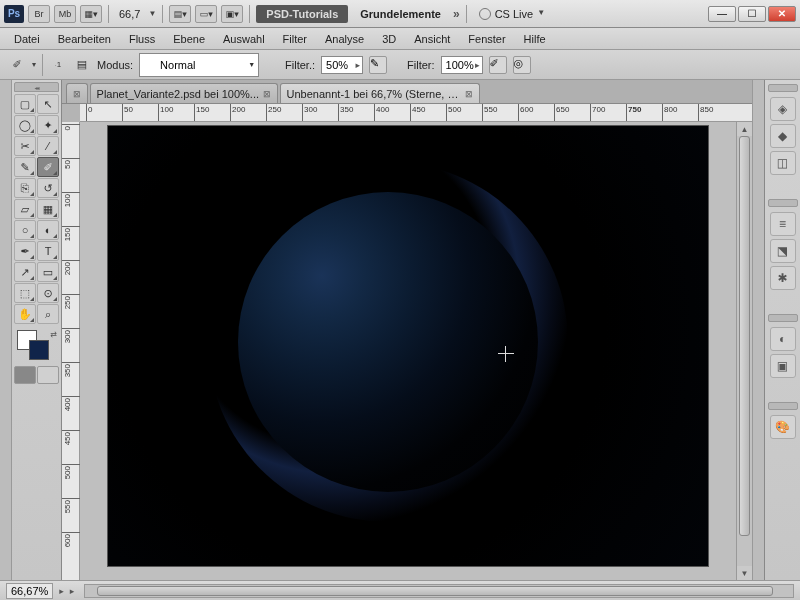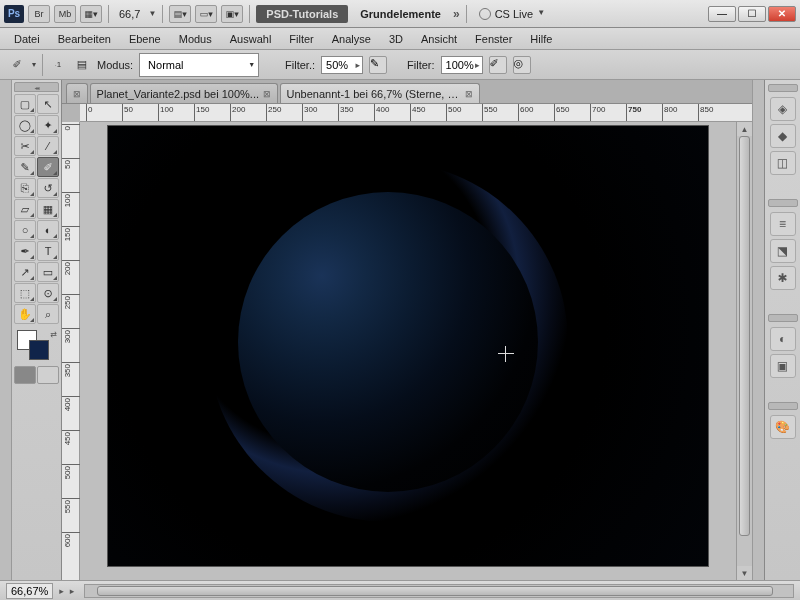--- a/index.html
+++ b/index.html
@@ -26,21 +26,21 @@
 
 
 .menubar { height: 22px; background: linear-gradient(#dcdcdc,#cccccc); border-bottom: 1px solid #999; display: flex; align-items: center; padding: 0 6px; gap: 2px; }
 .menu-item { padding: 3px 8px; color: #222; cursor: default; }
 
 
 .optbar { height: 30px; background: linear-gradient(#d6d6d6,#c6c6c6); border-bottom: 1px solid #999; display: flex; align-items: center; padding: 0 8px; gap: 6px; }
 .opt-icon { width: 18px; height: 18px; display: flex; align-items: center; justify-content: center; color: #333; }
 .opt-sep { width: 1px; height: 22px; background: #999; }
 .opt-label { color: #222; }
-.opt-select { height: 24px; background: #fff; border: 1px solid #888; padding: 0 8px; display: flex; align-items: center; min-width: 120px; position: relative; }
+.opt-select { height: 24px; background: #fff; border: 1px solid #888; padding: 0 20px; display: flex; align-items: center; min-width: 120px; position: relative; }
 .opt-select::after { content: "▼"; position: absolute; right: 3px; font-size: 7px; color: #333; }
 .opt-pct { height: 18px; background: #fff; border: 1px solid #888; padding: 0 4px; display: flex; align-items: center; width: 42px; position: relative; }
 .opt-pct::after { content: "▸"; position: absolute; right: 2px; font-size: 9px; color: #555; }
 .opt-chk { width: 18px; height: 18px; border: 1px solid #999; background: #d8d8d8; border-radius: 2px; }
 
 
 .main { display: flex; height: 500px; }
 
 
 .toolbox-col { width: 12px; background: #bcbcbc; border-right: 1px solid #999; }
@@ -132,22 +132,22 @@
   <div class="winbtns">
     <div class="winbtn min">—</div>
     <div class="winbtn max">☐</div>
     <div class="winbtn close">✕</div>
   </div>
 </div>
 
 <div class="menubar">
   <span class="menu-item">Datei</span>
   <span class="menu-item">Bearbeiten</span>
+  <span class="menu-item">Fluss</span>
   <span class="menu-item">Ebene</span>
-  <span class="menu-item">Modus</span>
   <span class="menu-item">Auswahl</span>
   <span class="menu-item">Filter</span>
   <span class="menu-item">Analyse</span>
   <span class="menu-item">3D</span>
   <span class="menu-item">Ansicht</span>
   <span class="menu-item">Fenster</span>
   <span class="menu-item">Hilfe</span>
 </div>
 
 <div class="optbar">

